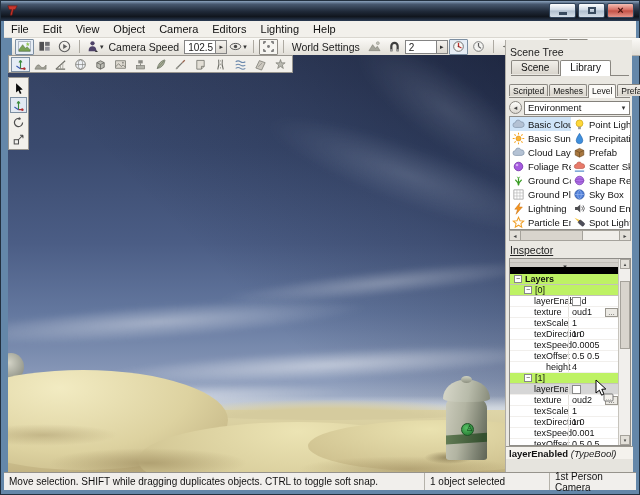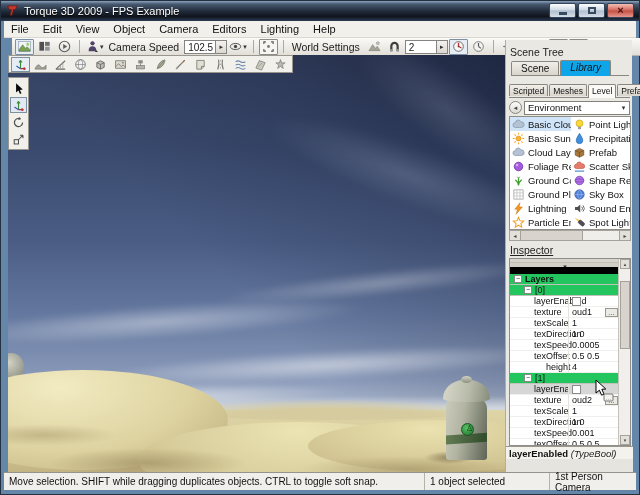--- a/index.html
+++ b/index.html
@@ -99,24 +99,24 @@
     background:linear-gradient(100deg,#d8d8ca 0%,#b8bbaa 55%,#878b7a 100%);
     border-radius:50% 50% 42% 42% / 95% 95% 18% 18%;}
   .bk-knob{position:absolute;left:21px;top:-3px;width:11px;height:7px;border-radius:50%;
     background:linear-gradient(#cfd2c1,#8d9080);}
 
   
   #right-panel{position:absolute;left:505px;top:40px;width:127px;height:432px;background:#eae8e2;
     border-left:1px solid #b0ada6;font-size:10px;color:#111;}
   .panel-header{position:absolute;left:4px;height:12px;font-size:10.5px;color:#222;}
   #scene-tree-header{top:6px;}
-  #tabs-row{position:absolute;left:5px;top:20px;right:3px;height:16px;border-bottom:1px solid #8a8781;display:flex;align-items:center;}
+  #tabs-row{position:absolute;left:5px;top:20px;right:3px;height:16px;border-bottom:1px solid #8a8781;display:flex;align-items:flex-start;}
   .tab{height:14px;padding:1px 9px 0 9px;font-size:10px;background:linear-gradient(#f1efe9,#d9d5cd);
     border:1px solid #8a8781;border-bottom:none;border-radius:2px 2px 0 0;margin-right:1px;}
-  .tab.active{height:16px;background:#0ea5e9;position:relative;z-index:2;font-style:italic;}
+  .tab.active{height:16px;background:#ffffff;position:relative;z-index:2;}
   #subtabs-row{position:absolute;left:3px;top:44px;right:2px;height:14px;border-bottom:1px solid #8a8781;display:flex;}
   .subtab{height:12px;padding:1px 3px 0 3px;font-size:8.5px;background:linear-gradient(#f1efe9,#d9d5cd);
     border:1px solid #8a8781;border-bottom:none;border-radius:2px 2px 0 0;margin-right:1px;white-space:nowrap;}
   .subtab.active{height:14px;background:#fbfaf7;z-index:2;}
   #category-row{position:absolute;left:3px;top:60px;right:2px;height:15px;display:flex;align-items:center;}
   #back-btn{width:13px;height:13px;border-radius:50%;border:1px solid #8a8781;background:linear-gradient(#fdfdfb,#dcd8d0);
     display:flex;align-items:center;justify-content:center;font-size:7px;color:#444;margin-right:2px;}
   #category-select{flex:1;height:14px;border:1px solid #84817b;background:#fff;display:flex;align-items:center;padding-left:3px;font-size:9.5px;}
   #category-caret{margin-left:auto;width:11px;font-size:7px;color:#333;text-align:center;}
   #scene-list{position:absolute;left:3px;top:76px;width:122px;height:114px;background:#fff;border:1px solid #8f8d88;
@@ -129,21 +129,21 @@
   #list-hscroll{position:absolute;left:3px;top:190px;width:122px;height:11px;background:#f0eeea;border:1px solid #a5a29b;display:flex;}
   .hs-btn{width:11px;height:9px;background:#e3e0d9;border-right:1px solid #a5a29b;font-size:6px;color:#444;display:flex;align-items:center;justify-content:center;}
   .hs-btn.right{border-right:none;border-left:1px solid #a5a29b;margin-left:auto;}
   .hs-thumb{width:62px;height:9px;background:#d8d4cd;border-right:1px solid #a5a29b;}
   #inspector-header{top:204px;text-decoration:underline;}
   #inspector-box{position:absolute;left:3px;top:218px;width:122px;height:188px;background:#fff;border:1px solid #8f8d88;overflow:hidden;}
   #inspector-rows{position:absolute;left:0;top:0;width:109px;}
   .insp-sliver{height:4px;background:#d7d4ce;border-bottom:1px solid #c2bfb8;}
   .irow{height:11px;display:flex;align-items:center;font-size:9px;white-space:nowrap;overflow:hidden;border-bottom:1px solid #f1efec;}
   .irow.group{background:#d2cfc9;border-bottom:7px solid #000000;flex-direction:column;}
-  .irow.node{background:#22c55e;border-bottom:1px solid #c4c1ba;align-items:center;}
+  .irow.node{background:#bef264;border-bottom:1px solid #c4c1ba;align-items:center;}
   .irow.hover{background:#d6d6d6;}
   .tree-arrow{font-size:7px;margin:0 3px 0 4px;color:#333;}
   .expander{width:8px;height:8px;border:1px solid #888;background:#fff;font-size:7px;line-height:6px;text-align:center;color:#333;margin-right:3px;flex:0 0 8px;}
   .ilabel{overflow:hidden;}
   .irow.bold .ilabel{font-weight:bold;}
   .ival{position:absolute;left:58px;width:51px;display:flex;align-items:center;height:11px;border-left:1px solid #e4e2dd;padding-left:3px;background:inherit;}
   .irow{position:relative;}
   .checkbox{width:9px;height:9px;border:1px solid #8a8a8a;background:#fff;}
   .browse-btn{margin-left:auto;margin-right:1px;width:13px;height:9px;border:1px solid #9a978f;background:#eceae4;
     font-size:7px;line-height:7px;text-align:center;color:#333;}
@@ -172,21 +172,20 @@
 </style>
 </head>
 <body>
 
 <div id="window">
 
   <div id="titlebar">
     <span id="app-icon"><svg width="13" height="13" viewBox="0 0 14 14" xmlns="http://www.w3.org/2000/svg">
           <path d="M2 2 H12 L10 6 H8 L6.5 12 L4.5 12 L6 6 H3.4 Z" fill="#c8372d" stroke="#6a120c" stroke-width="0.6"></path>
         </svg></span>
-    <span id="title-text">Torque 3D 2009 - FPS Example</span>
     <div id="win-buttons">
       <div class="win-btn">
           <span class="glyph-min"></span>
         </div>
       <div class="win-btn">
           <span class="glyph-max"></span>
         </div>
       <div class="win-btn close">
           <span class="glyph-close">×</span>
         </div>

